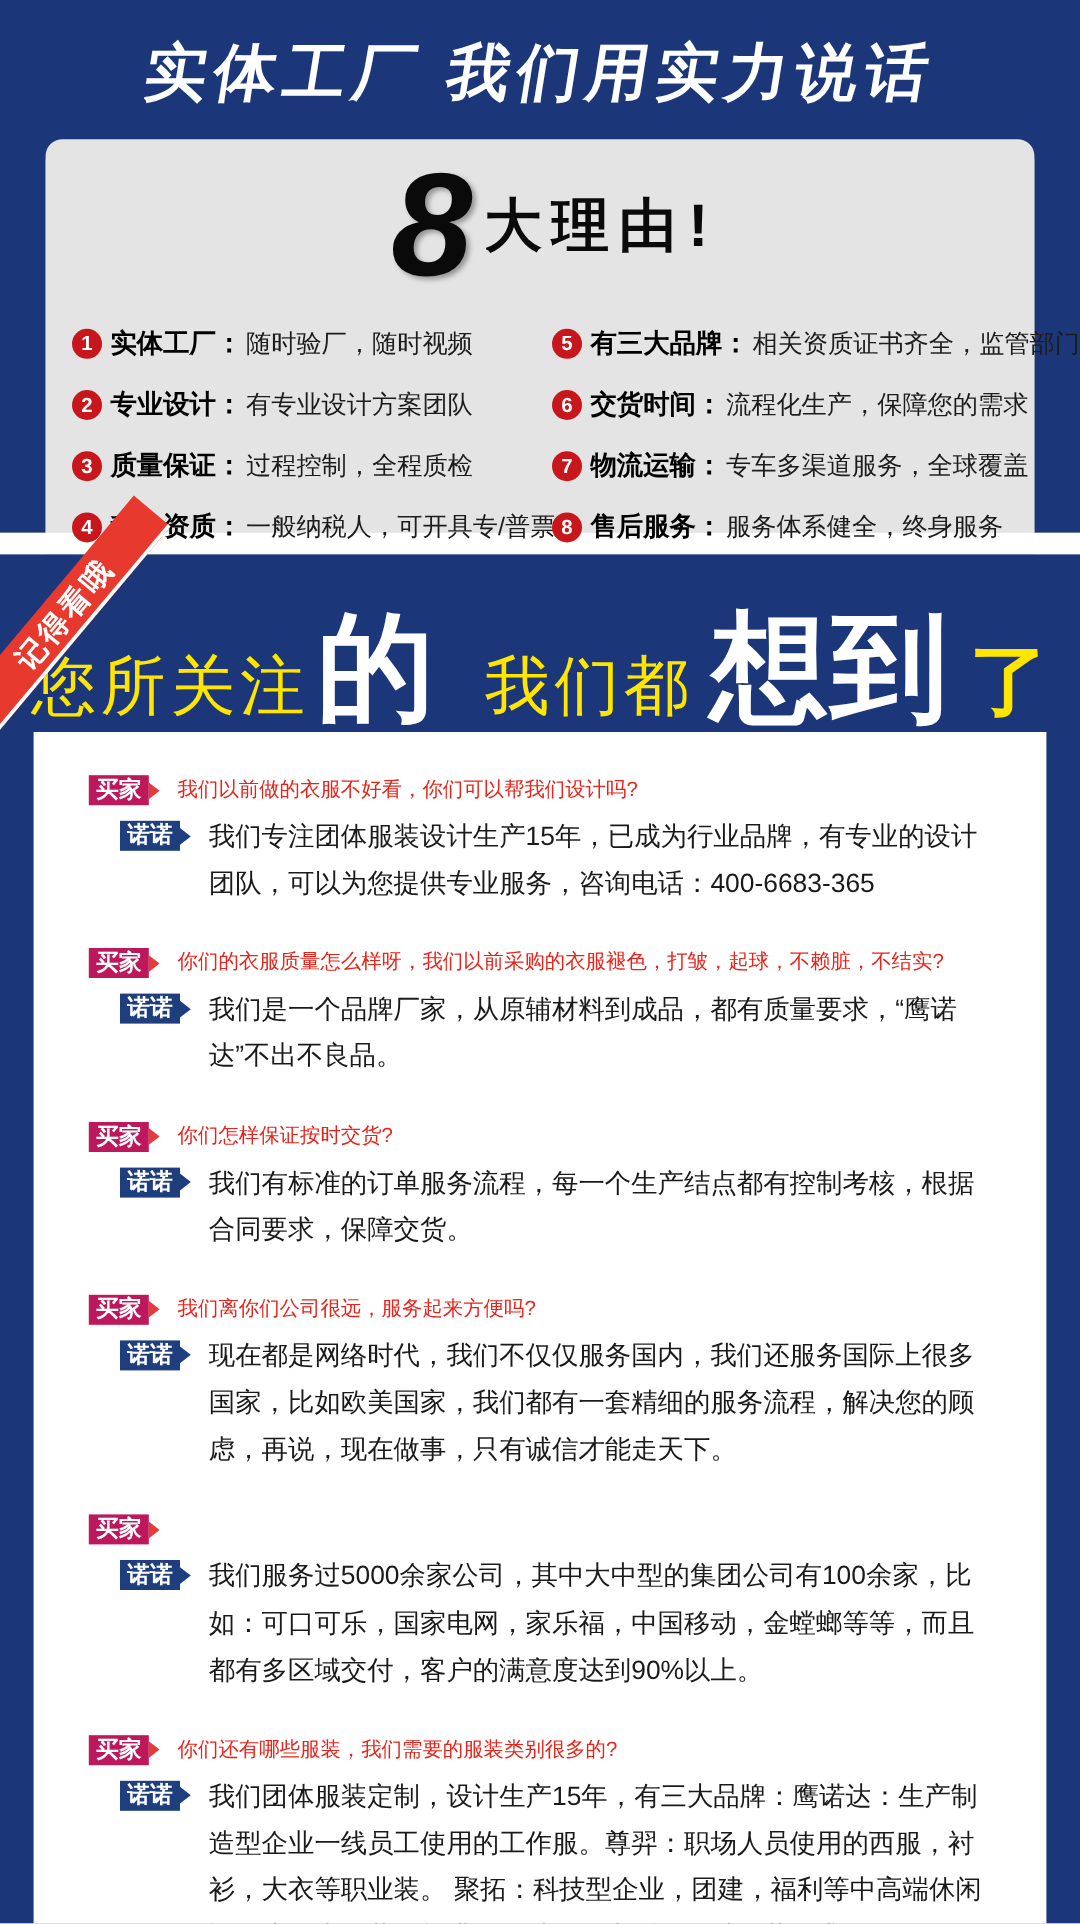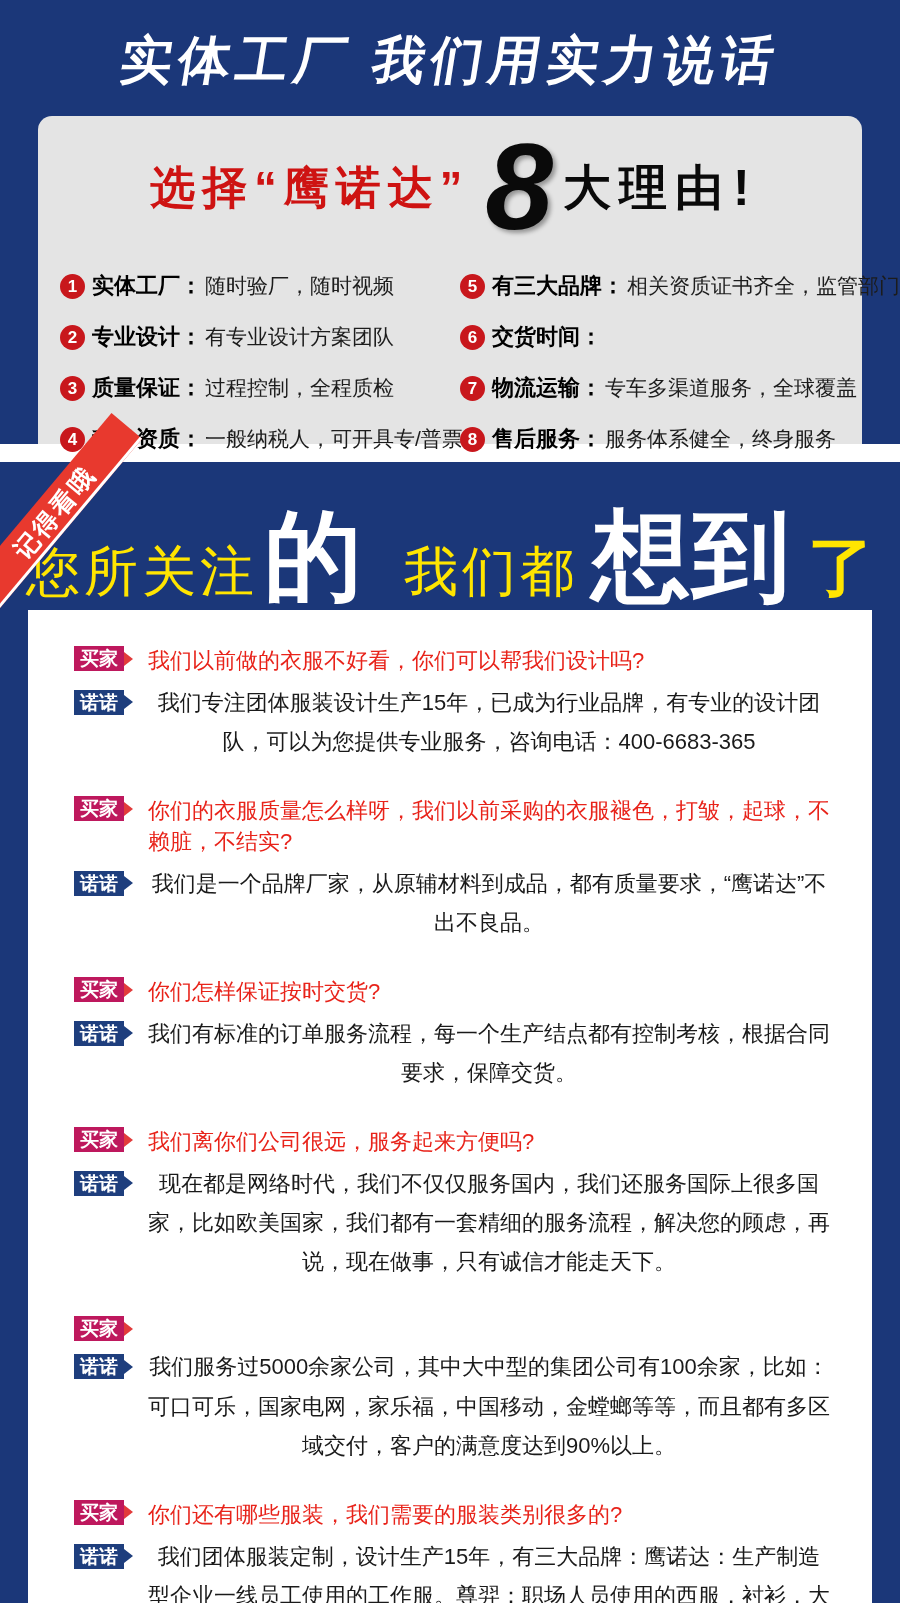--- a/index.html
+++ b/index.html
@@ -51,45 +51,44 @@
   .seg-yellow  { color:#ffe500; font-size:54px; font-weight:normal; letter-spacing:4px; }
   .seg-big     { color:#ffffff; font-size:98px; font-weight:bold; letter-spacing:2px; padding:0 6px; }
   .seg-big.second { padding-left:14px; }
   .seg-spacer  { display:inline-block; width:34px; }
   .seg-yellow-lg { color:#ffe500; font-size:66px; font-weight:bold; padding-left:10px; }
   .card {
     margin:0 28px; background:#ffffff; min-height:898px; padding:34px 42px 40px 46px;
   }
   .qa-row { margin-bottom:33px; }
   .qa-line { display:flex; align-items:flex-start; }
-  .qa-line + .qa-line { margin-top:11px; }
+  .qa-line + .qa-line { margin-top:11px;margin-left:26px; }
   .tag {
     flex:none; position:relative; width:50px; height:25px; line-height:26px; margin-top:2px;
     color:#ffffff; font-size:19px; font-weight:bold; text-align:center; margin-right:24px;
   }
   .tag::after {
     content:""; position:absolute; left:100%; top:50%; margin-top:-7px;
     border-top:7px solid transparent; border-bottom:7px solid transparent;
   }
   .tag.buyer { background:#be185d; }
   .tag.buyer::after { border-left:9px solid #e23b3b; }
   .tag.reply { background:#1e3e7d; }
   .tag.reply::after { border-left:9px solid #1e3e7d; }
-  .q-text { color:#e8231a; font-size:22px; line-height:1.4; padding-top:2px; }
-  .a-text { color:#1a1a1a; font-size:22px; line-height:1.78; margin-top:-5px;text-align:center; }
+  .q-text { color:#e8231a; font-size:17px; line-height:1.4; padding-top:2px; }
+  .a-text { color:#1a1a1a; font-size:22px; line-height:1.78; margin-top:-5px; }
 </style>
 </head>
 <body>
 
 <div class="section-top">
   <div class="top-title">实体工厂 我们用实力说话</div>
 
   <div class="reasons-box">
     <div class="reasons-title">
-      <span class="rt-red">选择“鹰诺达”</span>
       <span class="rt-eight">8</span>
       <span class="rt-black">大理由</span>
       <span class="rt-exclaim">!</span>
     </div>
     <div class="reasons-grid">
       <div>
         <div class="reason-item">
           <span class="reason-num">1</span>
           <span class="reason-label">实体工厂：</span>
           <span class="reason-desc">随时验厂，随时视频</span>
@@ -112,20 +111,21 @@
       </div>
       <div>
         <div class="reason-item">
           <span class="reason-num">5</span>
           <span class="reason-label">有三大品牌：</span>
           <span class="reason-desc">相关资质证书齐全，监管部门保障</span>
         </div>
         <div class="reason-item">
           <span class="reason-num">6</span>
           <span class="reason-label">交货时间：</span>
+          <span class="reason-desc">流程化生产，保障您的需求</span>
         </div>
         <div class="reason-item">
           <span class="reason-num">7</span>
           <span class="reason-label">物流运输：</span>
           <span class="reason-desc">专车多渠道服务，全球覆盖</span>
         </div>
         <div class="reason-item">
           <span class="reason-num">8</span>
           <span class="reason-label">售后服务：</span>
           <span class="reason-desc">服务体系健全，终身服务</span>

